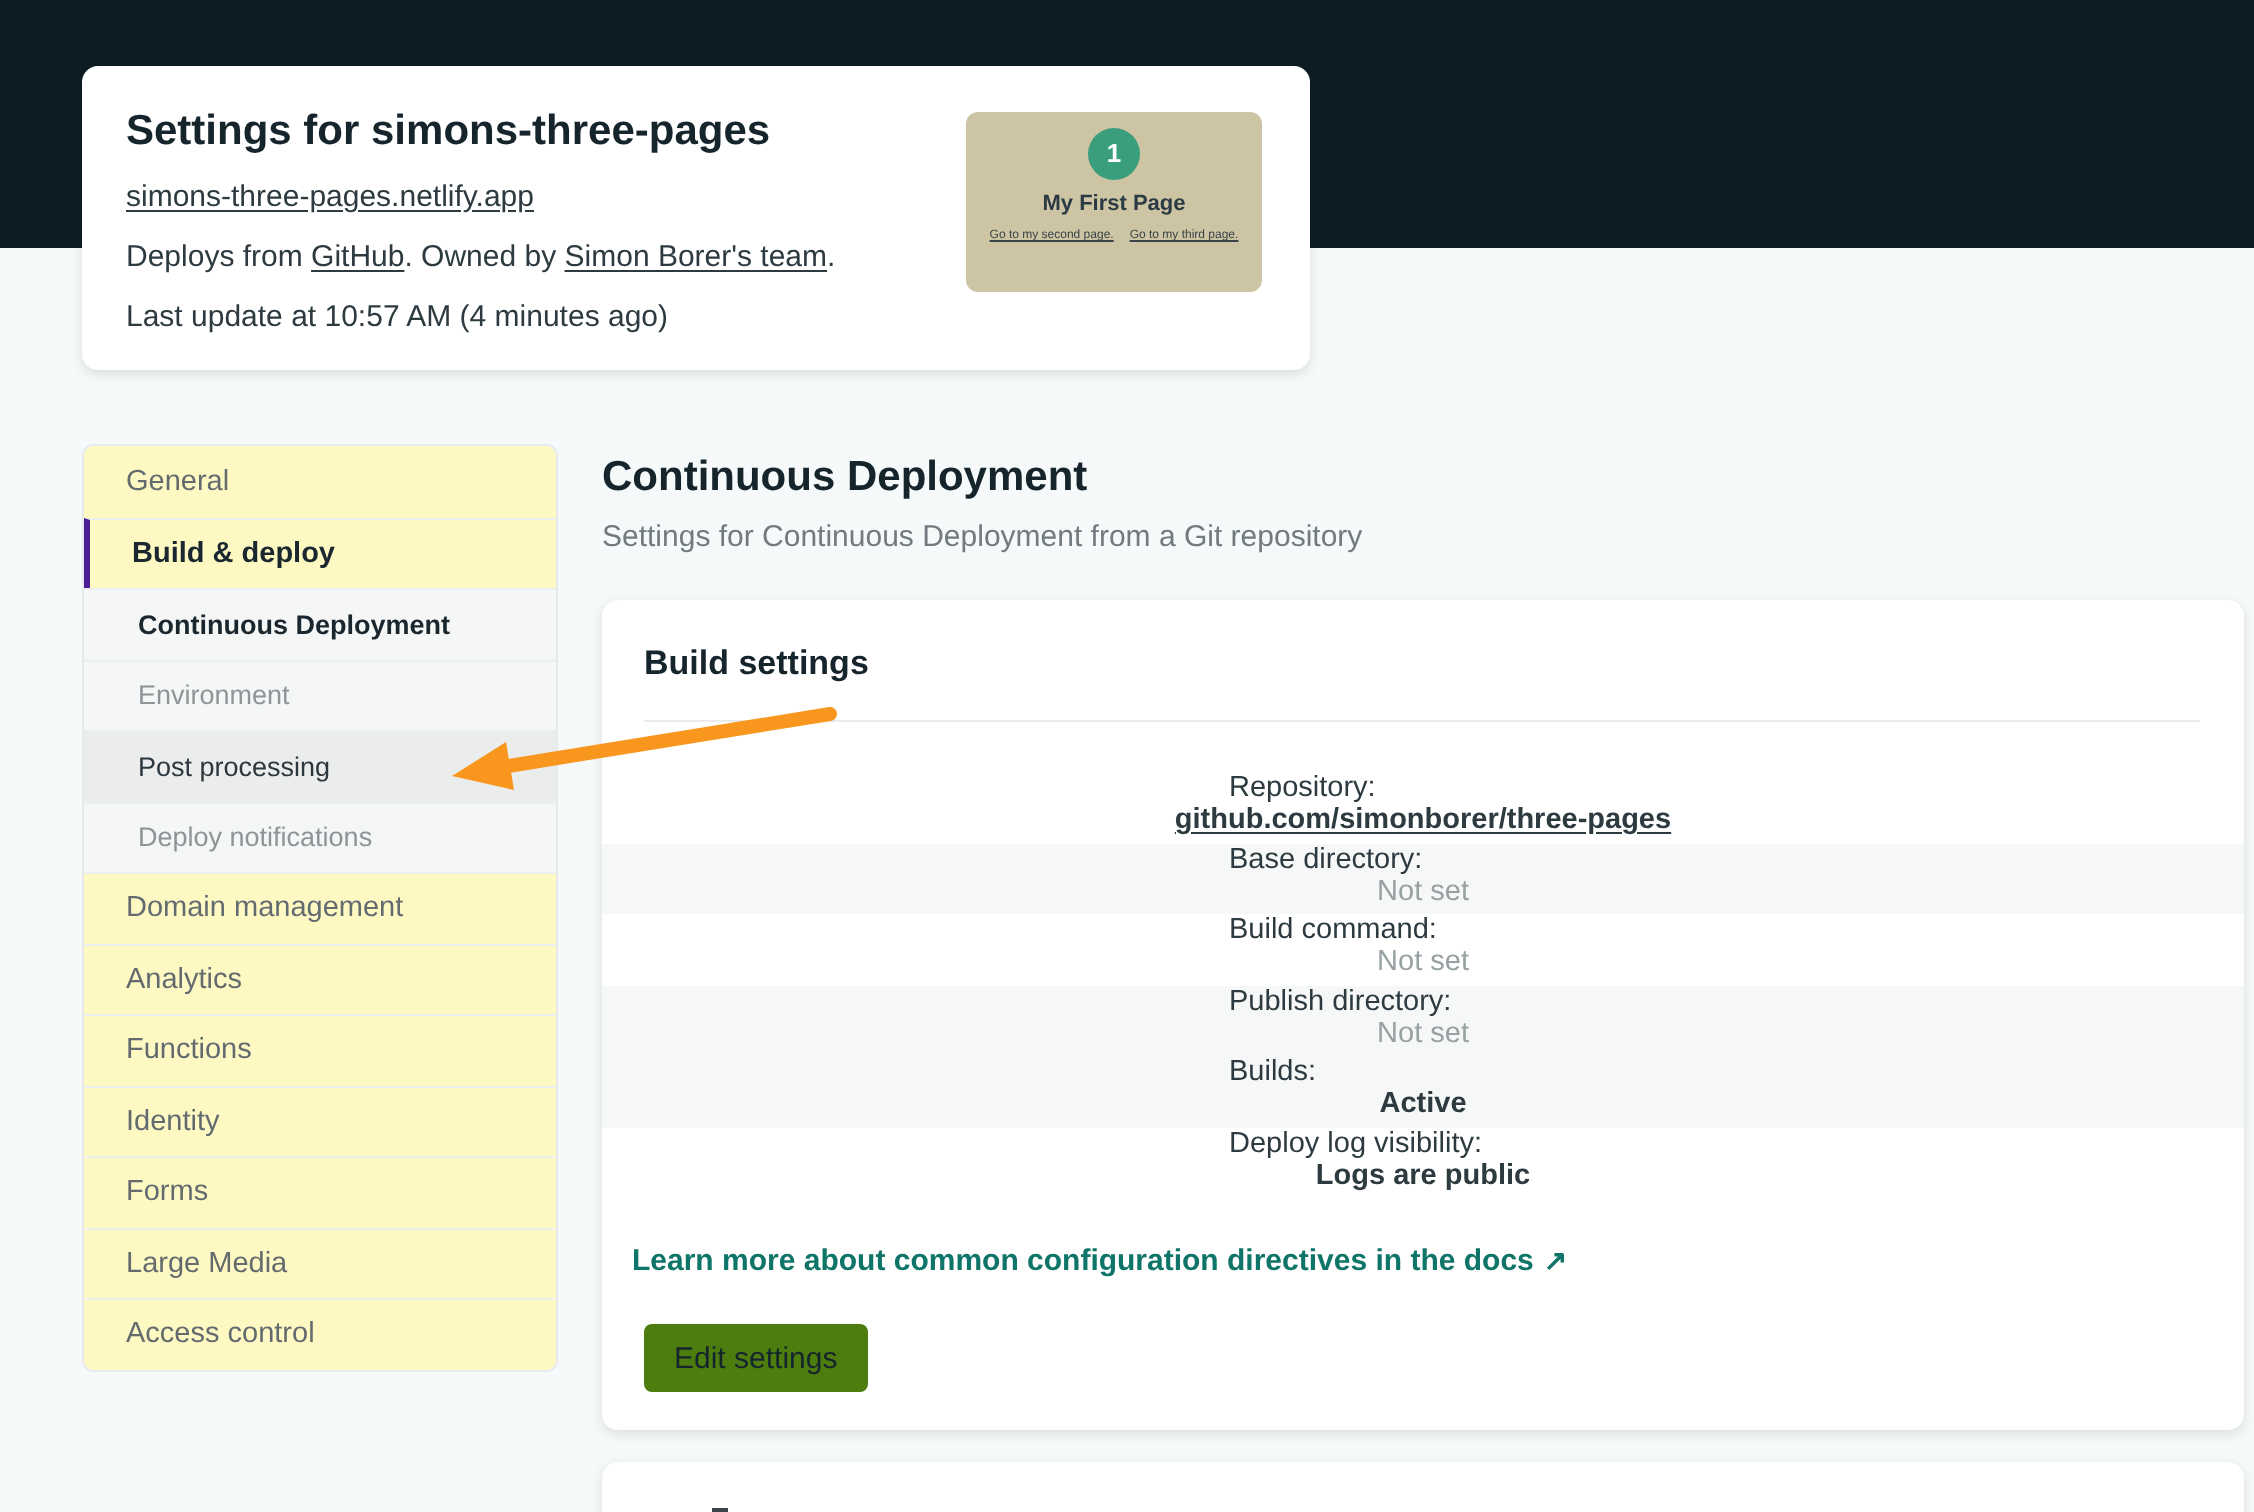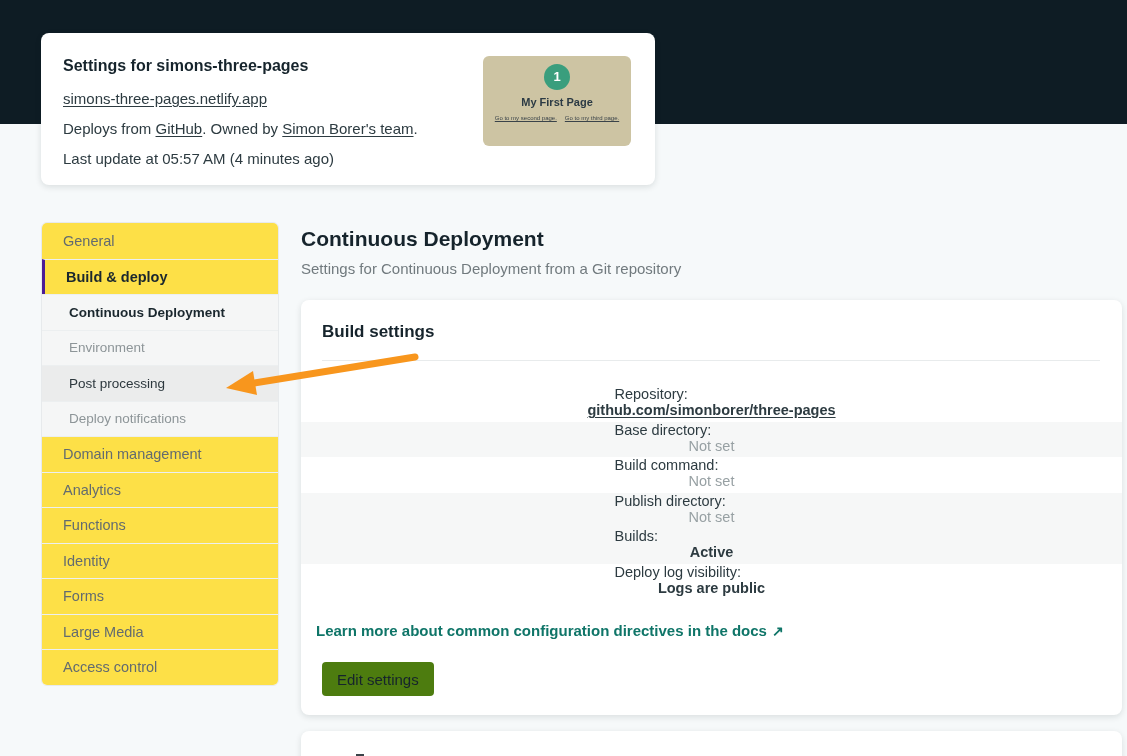--- a/index.html
+++ b/index.html
@@ -19,21 +19,21 @@
     background: #ffffff;
     border-radius: 8px;
     box-shadow: 0 2px 6px rgba(14,30,37,0.12);
   }
   
   .site-card {
     position: absolute; left: 41px; top: 33px; width: 614px; height: 152px;
     padding: 22px;
   }
   .site-card h1 {
-    font-size: 16px; font-weight: bold; color: #16242c; line-height: 22px;
+    font-size: 21px; font-weight: bold; color: #16242c; line-height: 22px;
   }
   .site-line { font-size: 15px; margin-top: 13px; color: #2d3b41; }
   .site-line a, .site-line .ulink {
     color: #2d3b41; text-decoration: underline; text-underline-offset: 2px; cursor: pointer;
   }
   
   .preview {
     position: absolute; left: 442px; top: 23px; width: 148px; height: 90px;
     border-radius: 6px; text-align: center;
   }
@@ -50,21 +50,21 @@
   
   .sidebar {
     position: absolute; left: 41px; top: 222px; width: 238px;
     background: #ffffff; border: 1px solid #e7eaec; border-radius: 6px;
     overflow: hidden;
   }
   .side-item {
     height: 35.5px; display: flex; align-items: center;
     font-size: 14.5px; color: #636b6f;
     padding-left: 21px; border-top: 1px solid #eceff0;
-    cursor: pointer; background: #fde047;
+    cursor: pointer; background: #fef9c3;
   }
   .side-item:first-child { border-top: none; }
   .side-item.top-active {
     font-weight: bold; color: #1a272e;
     border-left: 3px solid #4c1d95; 
   }
   .side-item.sub { background: #f5f6f6; padding-left: 27px; font-size: 13.5px; }
   .side-item.sub-current { font-weight: bold; color: #1a272e; }
   .side-item.sub-muted { color: #8d9598; }
   .side-item.sub-highlight { background: #ebecec; color: #2d383e; }
@@ -134,21 +134,21 @@
 <div class="topbar"></div>
 
 <div class="site-card card">
   <h1>Settings for simons-three-pages</h1>
   <div class="site-line">
     <span class="ulink">simons-three-pages.netlify.app</span>
   </div>
   <div class="site-line">
     <span>Deploys from </span><span class="ulink">GitHub</span><span>. Owned by </span><span class="ulink">Simon Borer's team</span><span>.</span>
   </div>
-  <div class="site-line">Last update at 05:57 AM (4 minutes ago)</div>
+  <div class="site-line">Last update at 10:57 AM (4 minutes ago)</div>
 
   <div class="preview" style="background:#cdc4a3;">
     <div class="preview-badge" style="background:#3a9e7d;">1</div>
     <div class="preview-heading">My First Page</div>
     <div class="preview-links">
       <span>Go to my second page.</span><span>Go to my third page.</span>
     </div>
   </div>
 </div>
 

